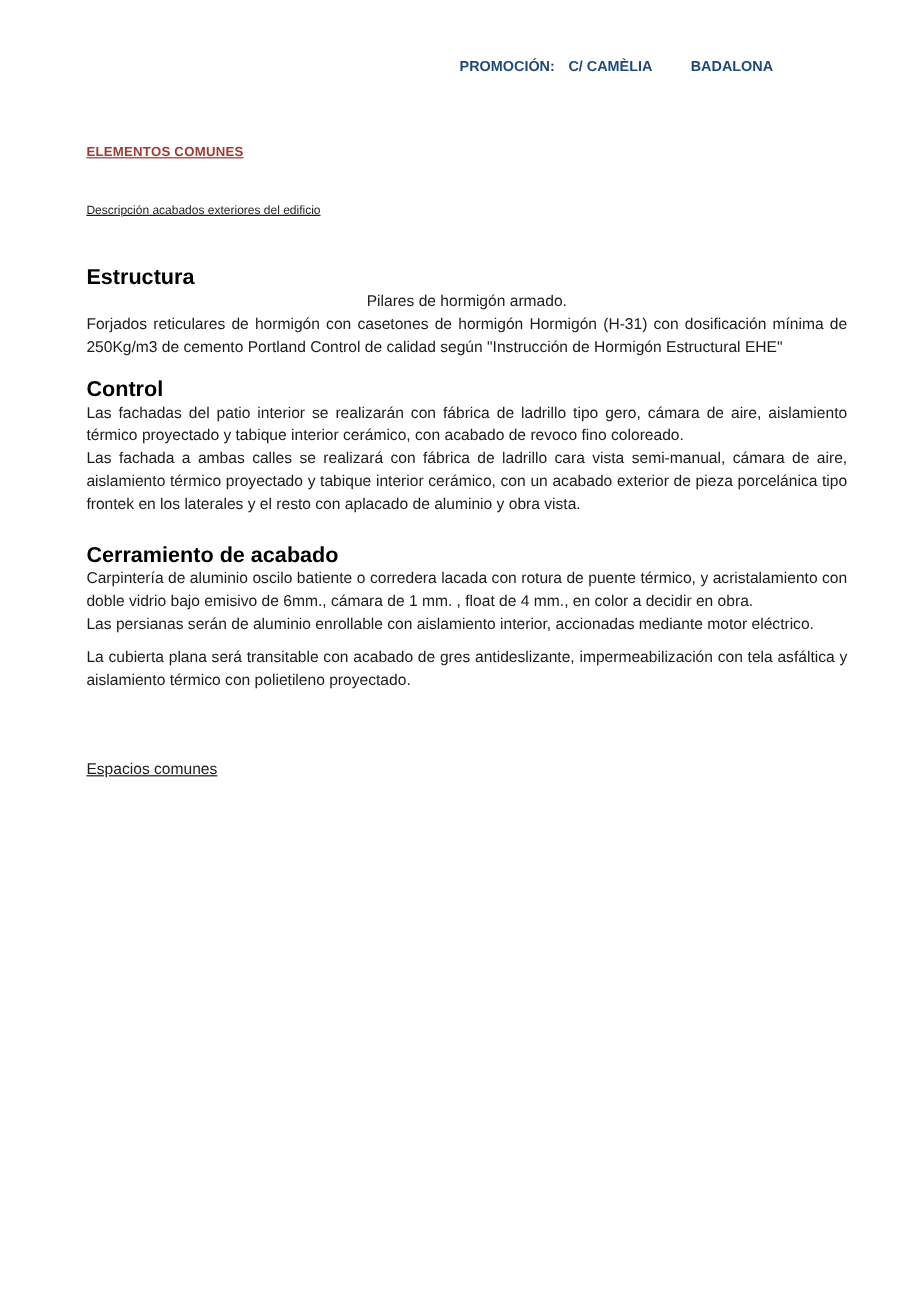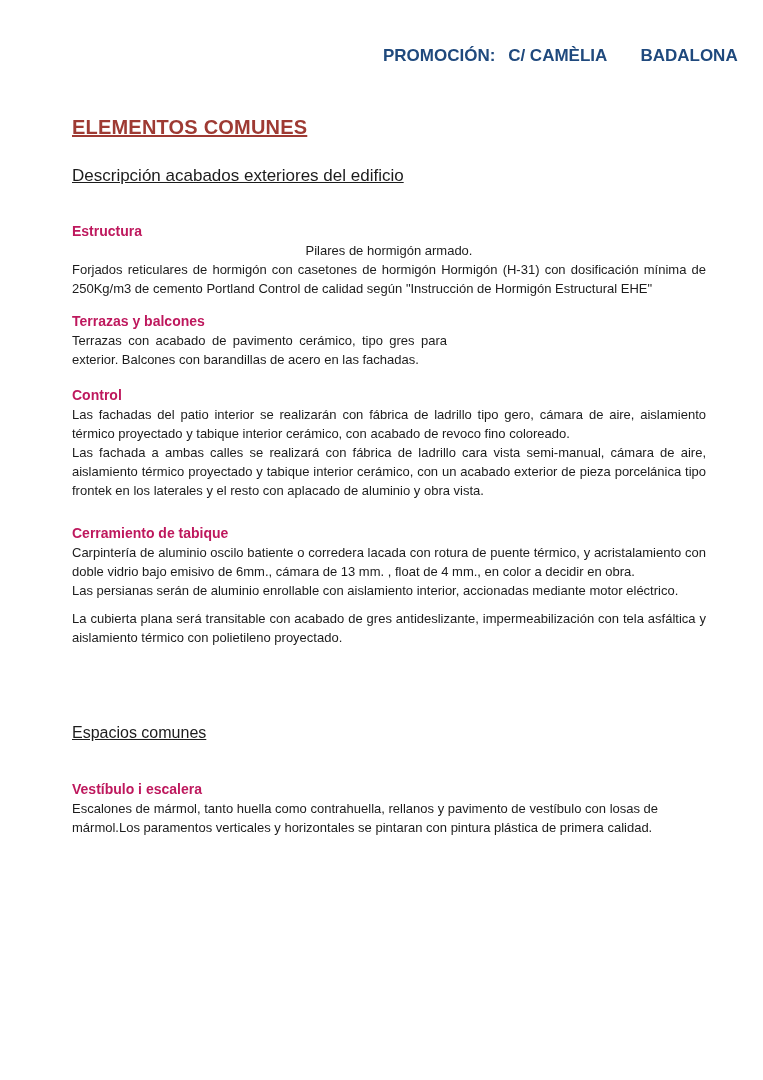--- a/index.html
+++ b/index.html
@@ -20,53 +20,53 @@
   }
   .content {
     padding: 46px 57px 0 72px;
   }
   
   .doc-header {
     margin-left: 311px;
     white-space: nowrap;
     color: #1F497D;
     font-weight: bold;
-    font-size: 17px;
+    font-size: 12px;
   }
   .doc-header .promo-value { margin-left: 8px; }
   .doc-header .city { margin-left: 29px; }
 
   
   .page-title {
     margin: 53px 0 0 0;
-    font-size: 20px;
+    font-size: 11px;
     font-weight: bold;
     color: #9E3A33;
     text-decoration: underline;
     letter-spacing: 0.2px;
   }
 
   
   .subtitle {
     margin-top: 29px;
     text-decoration: underline;
-    font-size: 17px;
+    font-size: 10px;
   }
   .subtitle-common {
-    margin-top: 76px;
+    margin-top: 55px;
     text-decoration: underline;
-    font-size: 16px;
+    font-size: 13px;
   }
 
   
   .section h2 {
     margin: 0;
-    font-size: 14px;
+    font-size: 18px;
     font-weight: bold;
-    color: #be185d;
+    color: #000000;
   }
   .section p {
     margin: 0;
     text-align: justify;
   }
   .sec-estructura  { margin-top: 37px; }
   .sec-terrazas    { margin-top: 14px; }
   .sec-fachadas    { margin-top: 17px; }
   .sec-cerramiento { margin-top: 24px; }
   .sec-cubierta    { margin-top: 9px; }
@@ -91,42 +91,34 @@
     <h1 class="page-title">ELEMENTOS COMUNES</h1>
 
     <div class="subtitle">Descripción acabados exteriores del edificio</div>
 
     <div class="section sec-estructura">
       <h2>Estructura</h2>
       <p class="first">Pilares de hormigón armado.</p>
       <p>Forjados reticulares de hormigón con casetones de hormigón Hormigón (H-31) con dosificación mínima de 250Kg/m3 de cemento Portland Control de calidad según "Instrucción de Hormigón Estructural EHE"</p>
     </div>
 
-    <div class="section sec-terrazas">
-      <h2>Terrazas y balcones</h2>
-      <p>Terrazas con acabado de pavimento cerámico, tipo gres para exterior. Balcones con barandillas de acero en las fachadas.</p>
-    </div>
 
     <div class="section sec-fachadas">
       <h2>Control</h2>
       <p>Las fachadas del patio interior se realizarán con fábrica de ladrillo tipo gero, cámara de aire, aislamiento térmico proyectado y tabique interior cerámico, con acabado de revoco fino coloreado.</p>
       <p>Las fachada a ambas calles se realizará con fábrica de ladrillo cara vista semi-manual, cámara de aire, aislamiento térmico proyectado y tabique interior cerámico, con un acabado exterior de pieza porcelánica tipo frontek en los laterales y el resto con aplacado de aluminio y obra vista.</p>
     </div>
 
     <div class="section sec-cerramiento">
-      <h2>Cerramiento de tabique</h2>
-      <p>Carpintería de aluminio oscilo batiente o corredera lacada con rotura de puente térmico, y acristalamiento con doble vidrio bajo emisivo de 6mm., cámara de 13 mm. , float de 4 mm., en color a decidir en obra.</p>
+      <h2>Cerramiento de acabado</h2>
+      <p>Carpintería de aluminio oscilo batiente o corredera lacada con rotura de puente térmico, y acristalamiento con doble vidrio bajo emisivo de 6mm., cámara de 1 mm. , float de 4 mm., en color a decidir en obra.</p>
       <p>Las persianas serán de aluminio enrollable con aislamiento interior, accionadas mediante motor eléctrico.</p>
     </div>
 
     <div class="section sec-cubierta">
       <p>La cubierta plana será transitable con acabado de gres antideslizante, impermeabilización con tela asfáltica y aislamiento térmico con polietileno proyectado.</p>
     </div>
 
     <div class="subtitle-common">Espacios comunes</div>
 
-    <div class="section sec-vestibulo">
-      <h2>Vestíbulo i escalera</h2>
-      <p>Escalones de mármol, tanto huella como contrahuella, rellanos y pavimento de vestíbulo con losas de mármol.Los paramentos verticales y horizontales se pintaran con pintura plástica de primera calidad.</p>
-    </div>
 
   </div>
 </div>
 
 </body></html>

